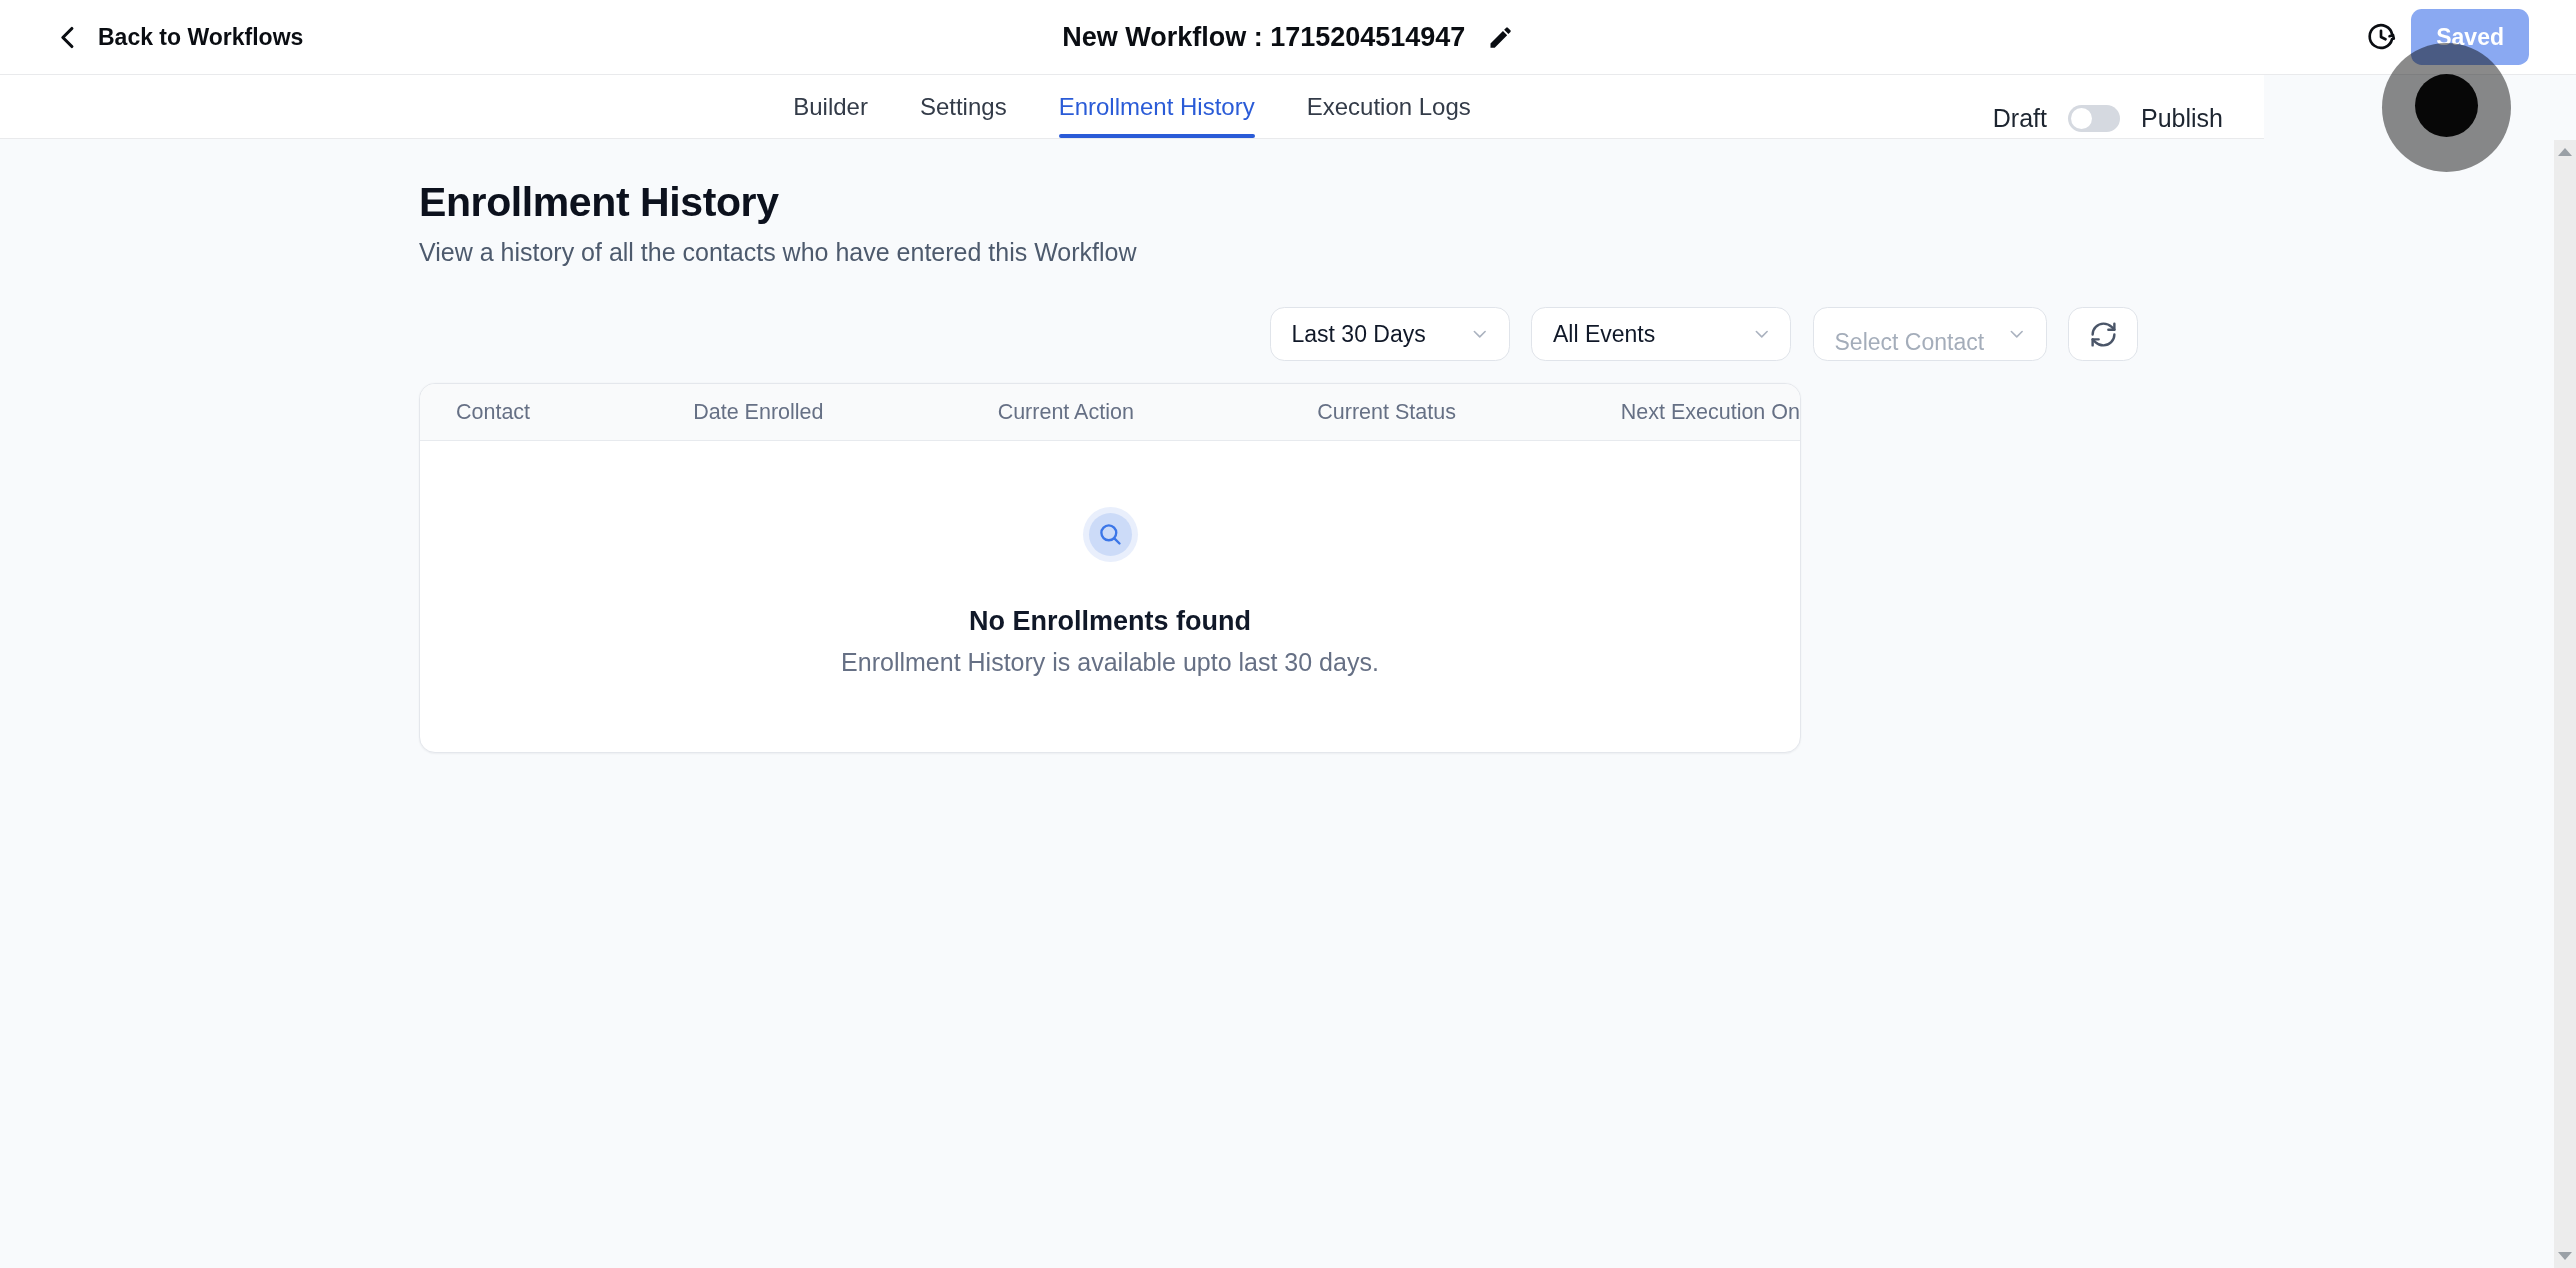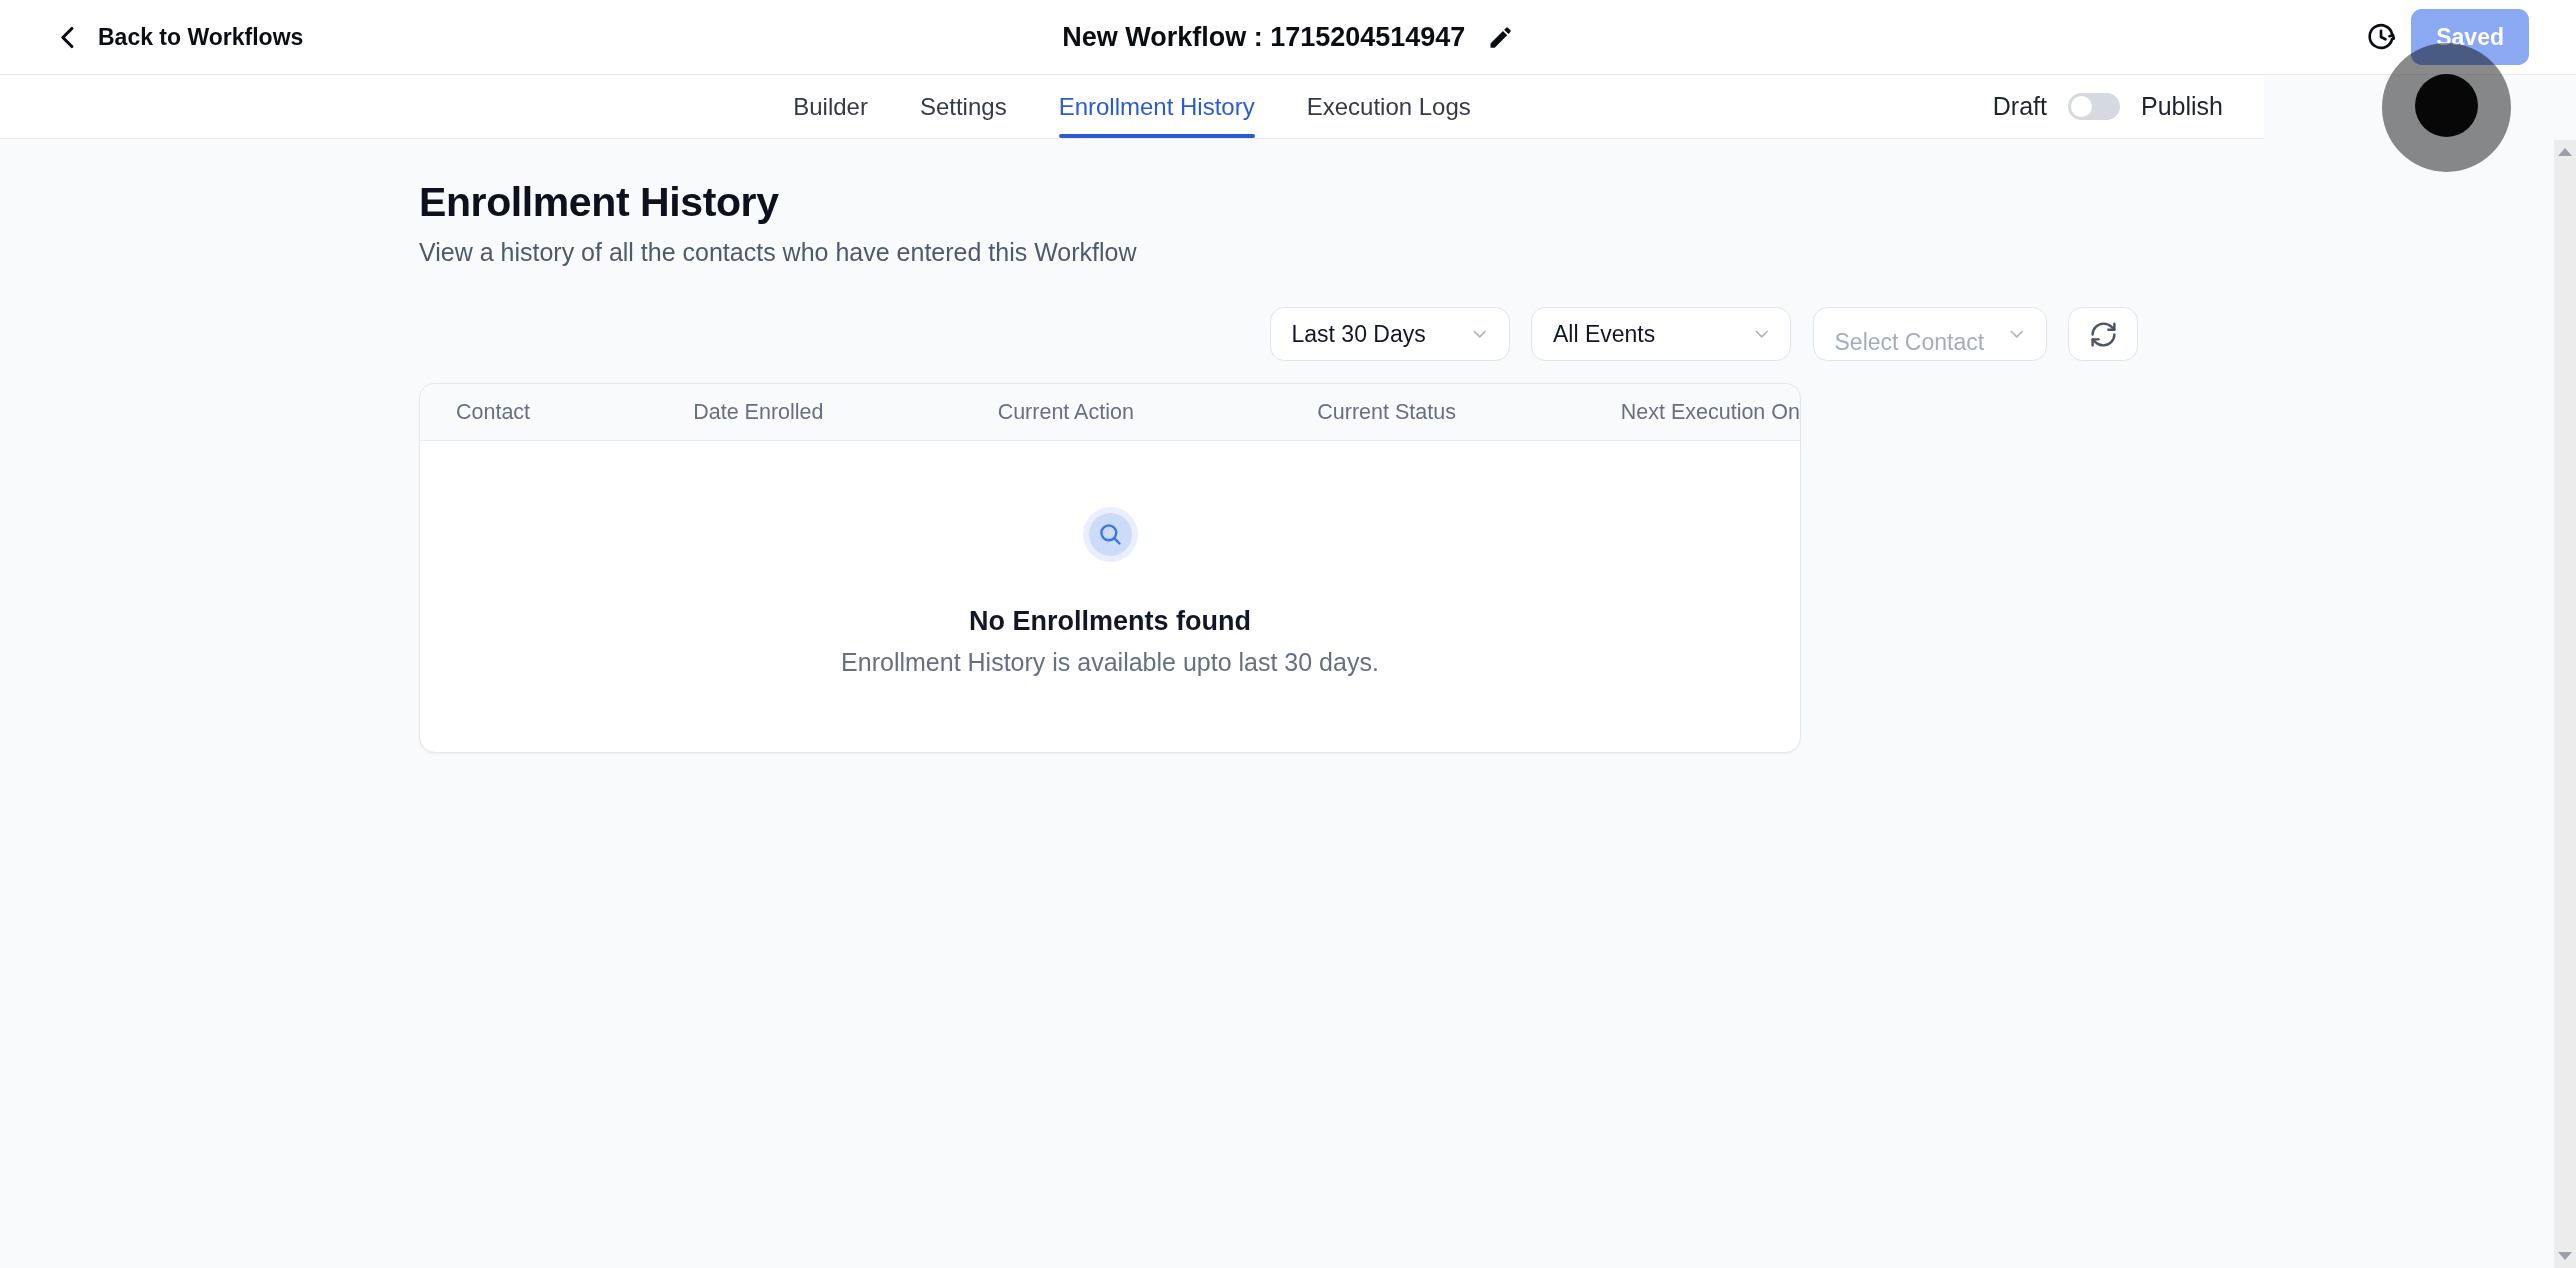--- a/index.html
+++ b/index.html
@@ -49,21 +49,21 @@
   .tab{
     position:relative;display:flex;align-items:center;height:100%;cursor:pointer;
     background:none;border:none;font-family:inherit;font-size:24px;font-weight:500;color:#333b48;
   }
   .tab.active{color:var(--accent);}
   .tab.active::after{
     content:"";position:absolute;left:0;right:0;bottom:0;height:4.5px;border-radius:2.7px;
     background:var(--accent);
   }
   .tabbar-right{
-    position:absolute;right:41px;top:0;height:100%;display:flex;align-items:center;gap:21px;
+    position:absolute;right:41px;top:12px;height:100%;display:flex;align-items:center;gap:21px;
     font-size:25px;color:#1d2530;
   }
   .toggle{
     position:relative;width:52px;height:27px;border-radius:13.4px;background:#d5d9e0;cursor:pointer;border:none;
   }
   .toggle .knob{position:absolute;left:2.7px;top:2.7px;width:21.5px;height:21.5px;border-radius:50%;background:#ffffff;}
 
   
   .page-heading{position:absolute;left:419px;top:179px;font-size:41px;font-weight:600;color:#0c111d;letter-spacing:-0.4px;}
   .page-subheading{position:absolute;left:419px;top:238px;font-size:25px;color:#4d5a6d;}

